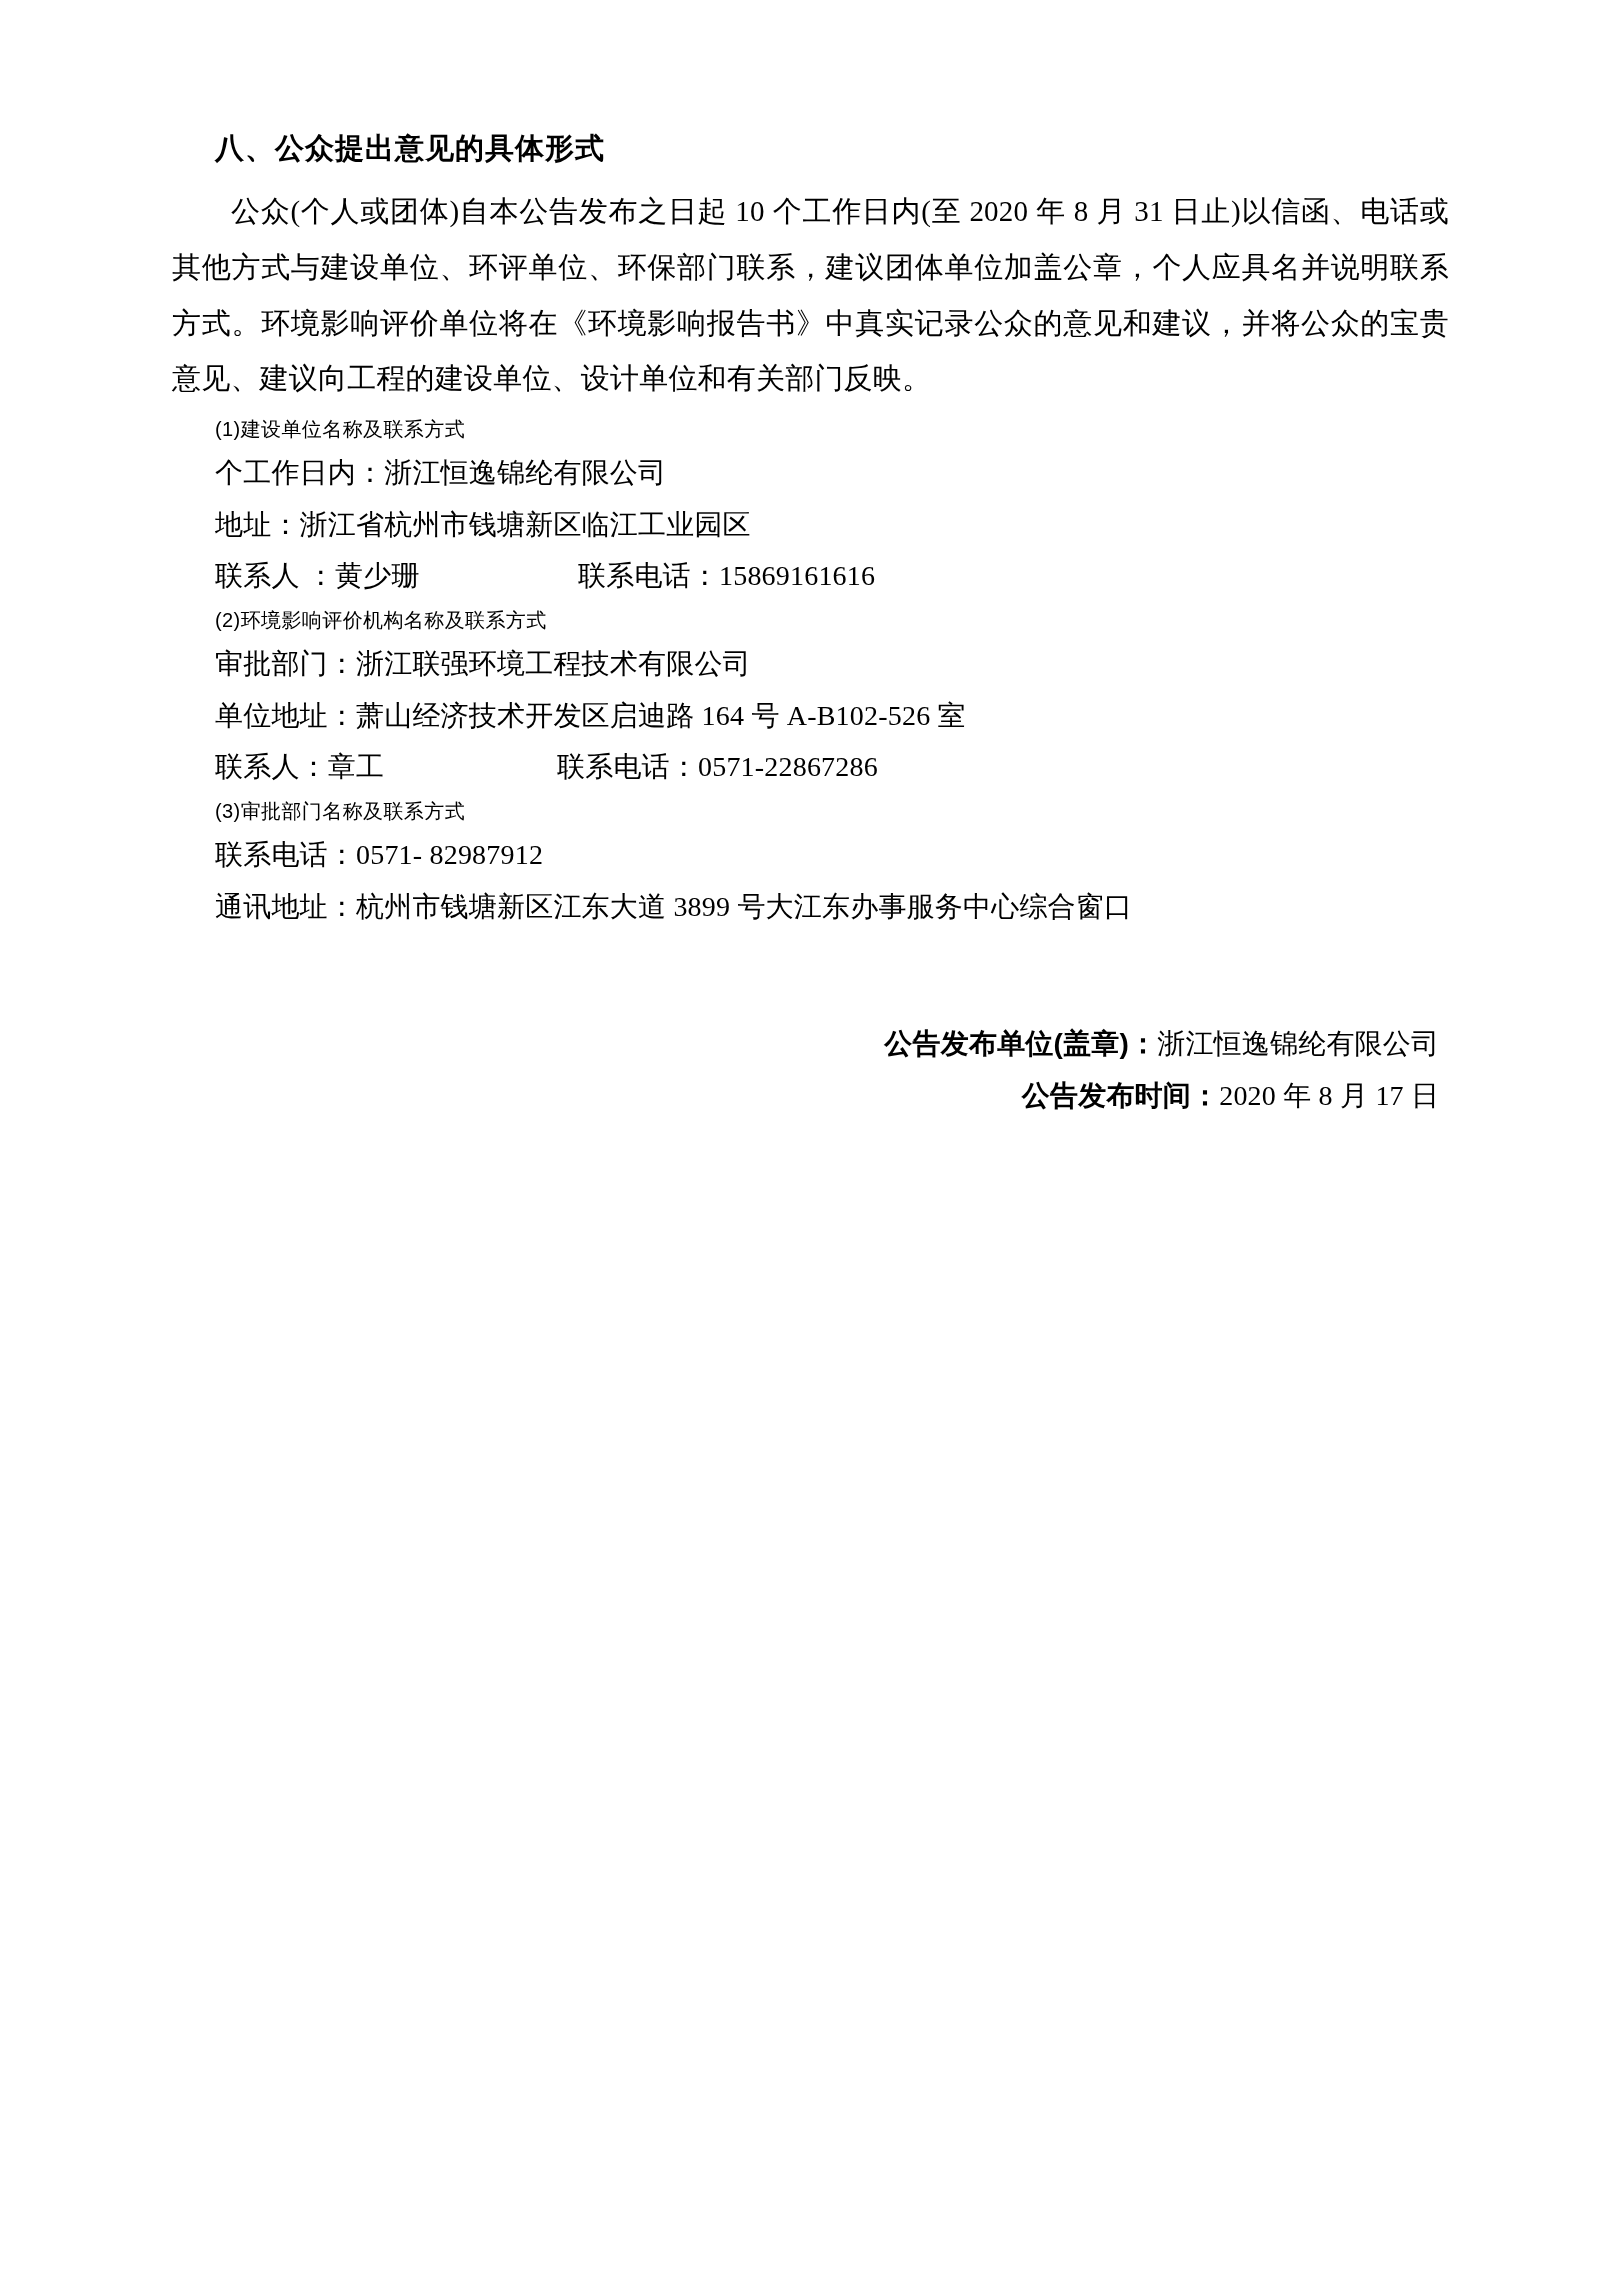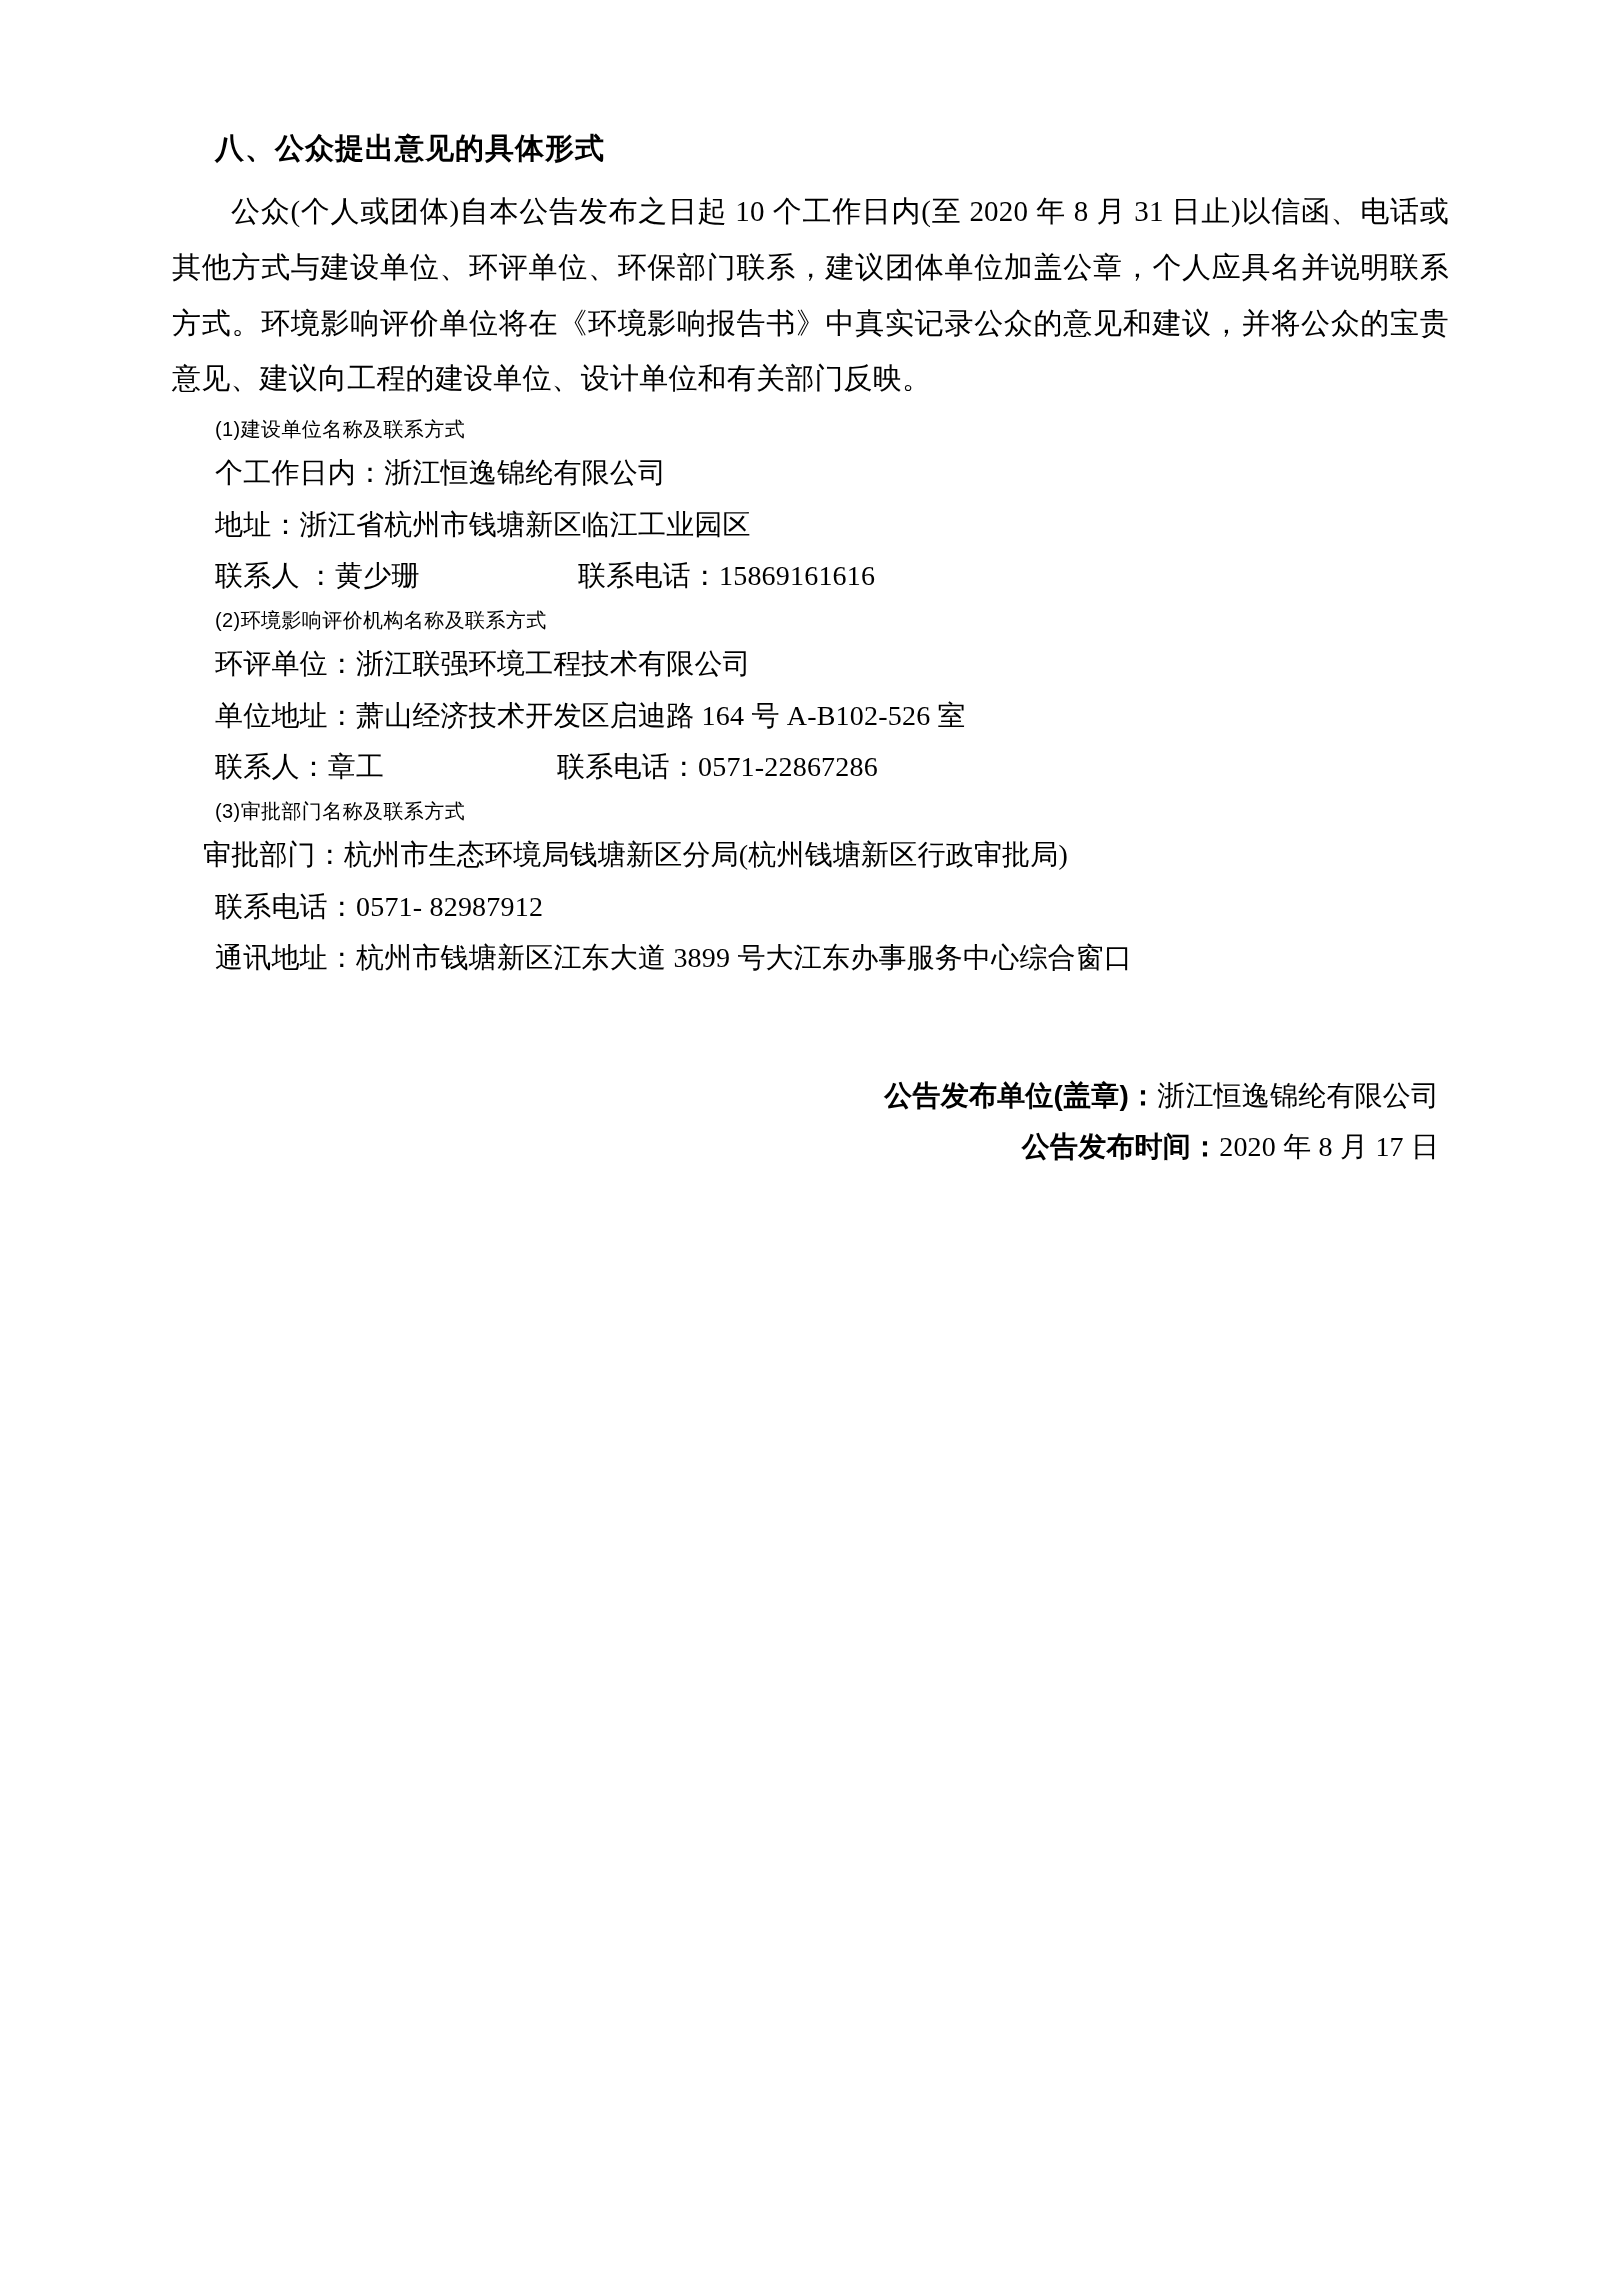--- a/index.html
+++ b/index.html
@@ -83,26 +83,25 @@
   <h2 class="h-section">八、公众提出意见的具体形式</h2>
 
   <p class="para">公众(个人或团体)自本公告发布之日起 10 个工作日内(至 2020 年 8 月 31 日止)以信函、电话或其他方式与建设单位、环评单位、环保部门联系，建议团体单位加盖公章，个人应具名并说明联系方式。环境影响评价单位将在《环境影响报告书》中真实记录公众的意见和建议，并将公众的宝贵意见、建议向工程的建设单位、设计单位和有关部门反映。</p>
 
   <h3 class="sub-head">(1)建设单位名称及联系方式</h3>
   <p class="line">个工作日内：浙江恒逸锦纶有限公司</p>
   <p class="line">地址：浙江省杭州市钱塘新区临江工业园区</p>
   <p class="line">联系人 ：黄少珊                      联系电话：15869161616</p>
 
   <h3 class="sub-head">(2)环境影响评价机构名称及联系方式</h3>
-  <p class="line">环评单位：浙江联强环境工程技术有限公司</p>
+  <p class="line">审批部门：浙江联强环境工程技术有限公司</p>
   <p class="line">单位地址：萧山经济技术开发区启迪路 164 号 A-B102-526 室</p>
   <p class="line">联系人：章工                        联系电话：0571-22867286</p>
 
   <h3 class="sub-head">(3)审批部门名称及联系方式</h3>
-  <p class="line indent-sm">审批部门：杭州市生态环境局钱塘新区分局(杭州钱塘新区行政审批局)</p>
   <p class="line">联系电话：0571- 82987912</p>
   <p class="line">通讯地址：杭州市钱塘新区江东大道 3899 号大江东办事服务中心综合窗口</p>
 
   <div class="sign-block">
     <p class="sign-line"><span class="bold">公告发布单位(盖章)：</span><span>浙江恒逸锦纶有限公司</span></p>
     <p class="sign-line"><span class="bold">公告发布时间：</span><span>2020 年 8 月 17 日</span></p>
   </div>
 
 </div>
 

